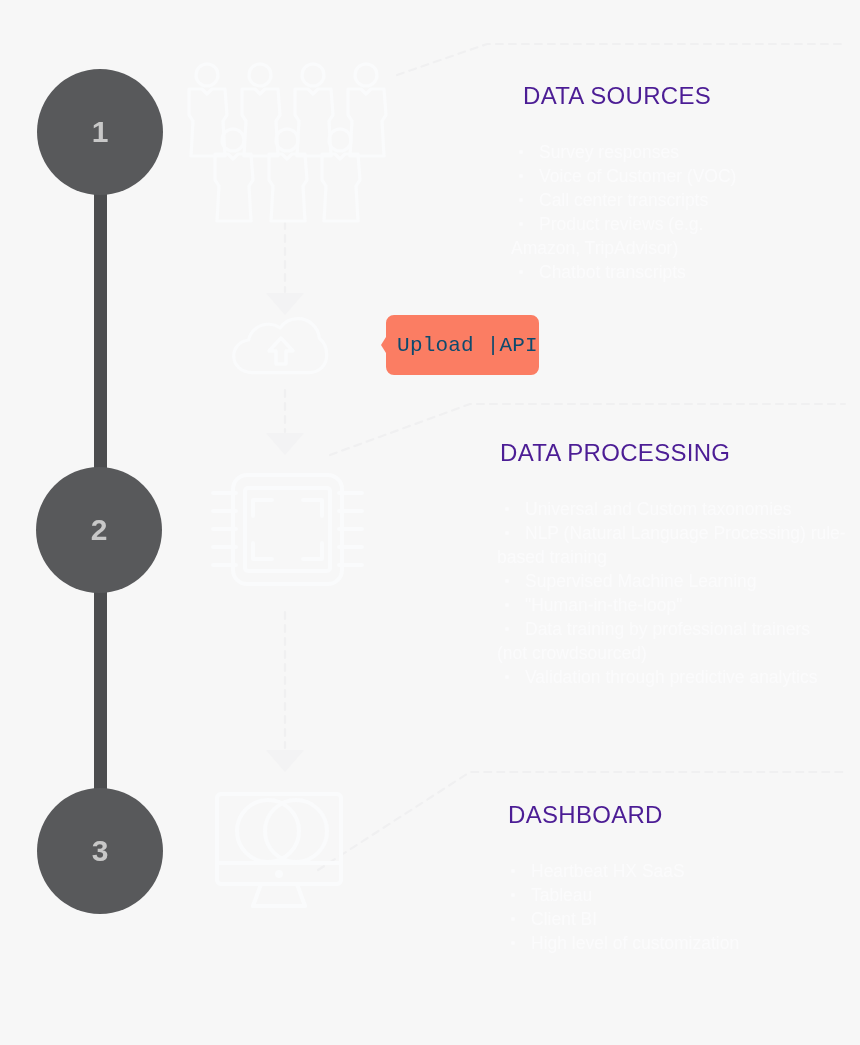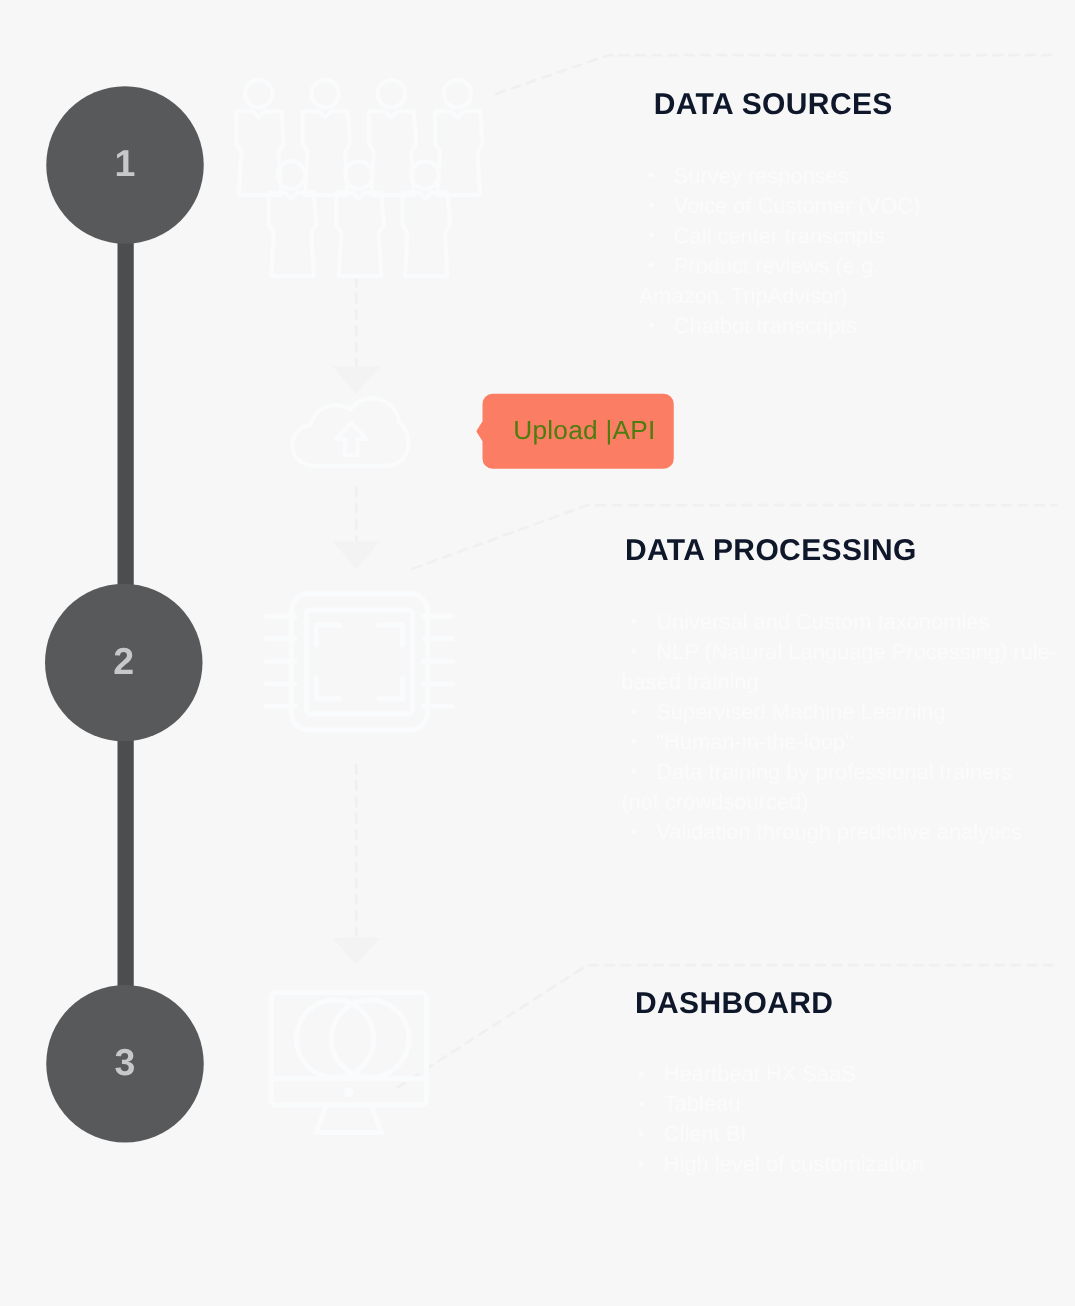--- a/index.html
+++ b/index.html
@@ -85,25 +85,25 @@
   .section {
     position: absolute;
     left: 497px;
     width: 352px;
   }
   .sec-sources    { top: 70px;  }
   .sec-processing { top: 427px; }
   .sec-dashboard  { top: 789px; }
 
   .sec-title {
-    color: #0f172a;
+    color: #4c1d95;
     font-size: 24px;
-    font-weight: bold;
+    font-weight: normal;
     letter-spacing: 0.3px;
-    margin: 0 0 30px 0;
+    margin: 12px 0 30px 0;
     font-family: "Liberation Sans", sans-serif;
     white-space: nowrap;
   }
   .sec-sources    .sec-title { margin-left: 26px; }
   .sec-processing .sec-title { margin-left: 3px;  }
   .sec-dashboard  .sec-title { margin-left: 11px; }
 
   .bullets {
     list-style: none;
     margin: 0;
@@ -142,23 +142,23 @@
   }
   .badge-shape { position: absolute; inset: 0; }
   .badge-label {
     position: absolute;
     inset: 0;
     display: flex;
     align-items: center;
     justify-content: center;
     padding-left: 12px;
     box-sizing: border-box;
-    color: #4d7c0f;
+    color: #0c4a6e;
     font-size: 21px;
-    font-family: Liberation Sans, sans-serif;
+    font-family: Liberation Mono, monospace;
     letter-spacing: 0.2px;
     white-space: nowrap;
   }
 </style>
 <style>[data-name="list-item-continuation"]::before{display:none !important;}</style></head>
 <body>
 
 <div id="canvas" data-name="infographic-canvas">
 
   <svg class="deco-layer" data-name="connector-lines" viewBox="0 0 860 1045" preserveAspectRatio="none" aria-hidden="true">

